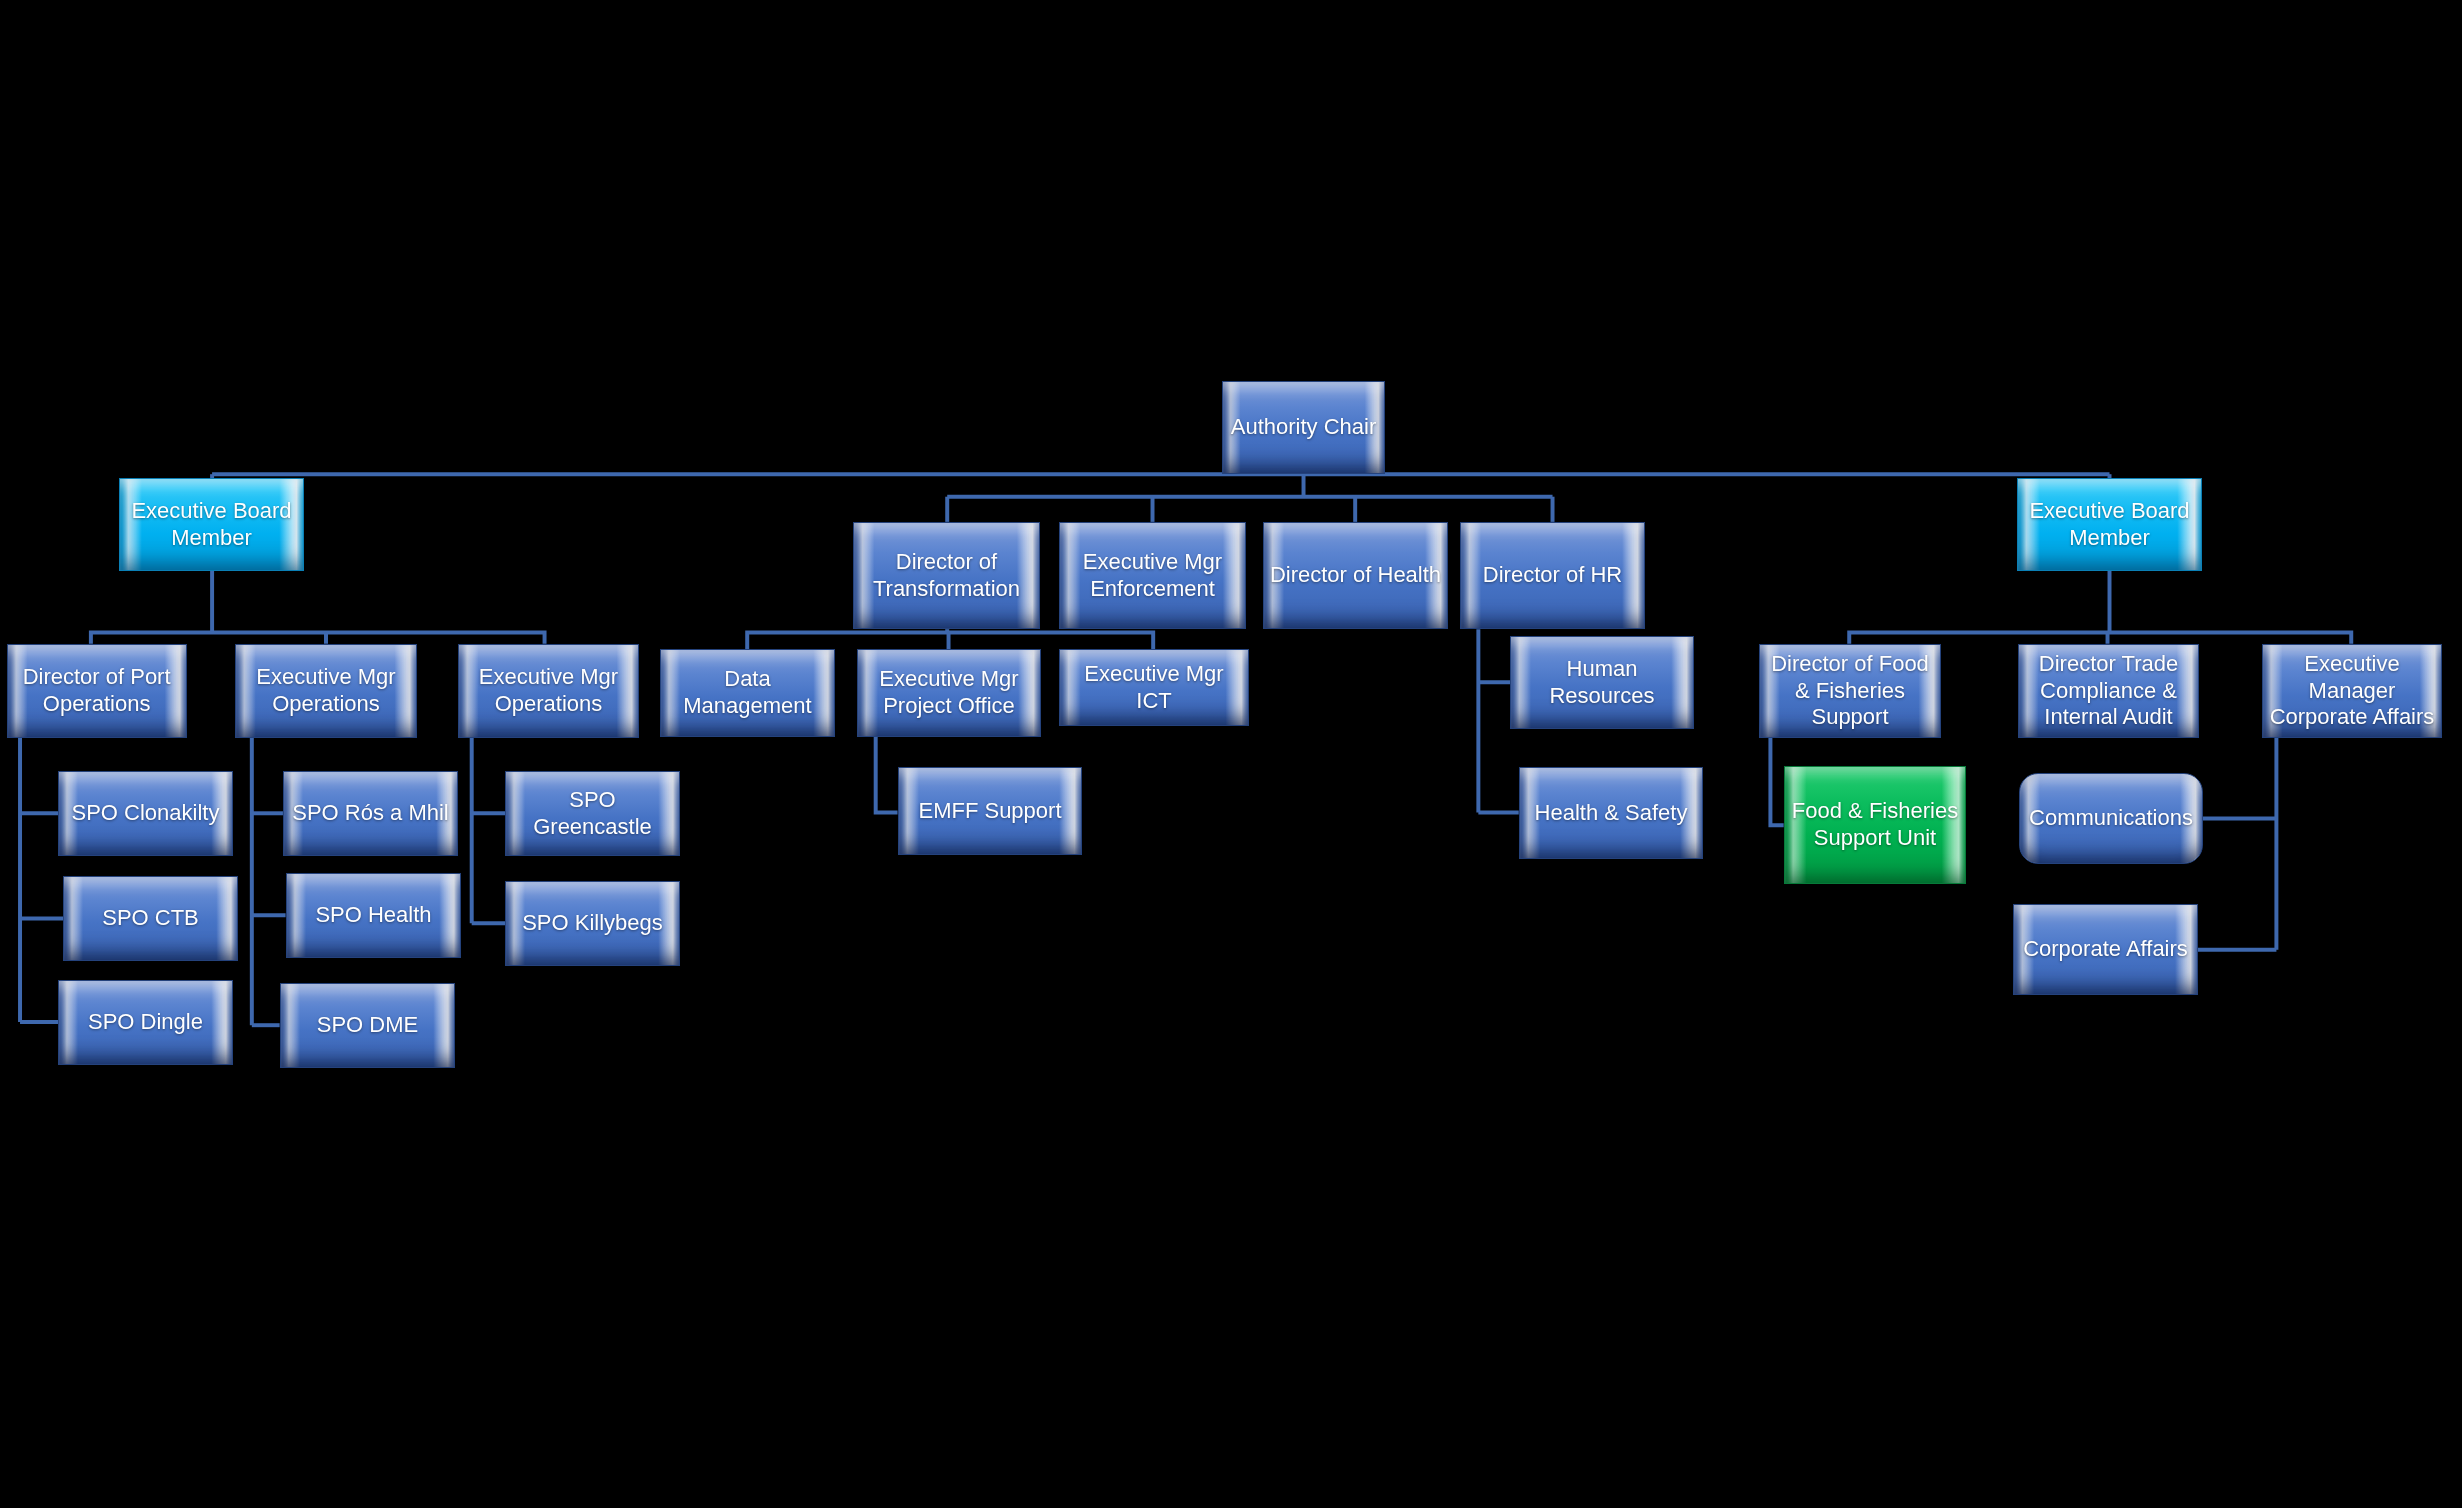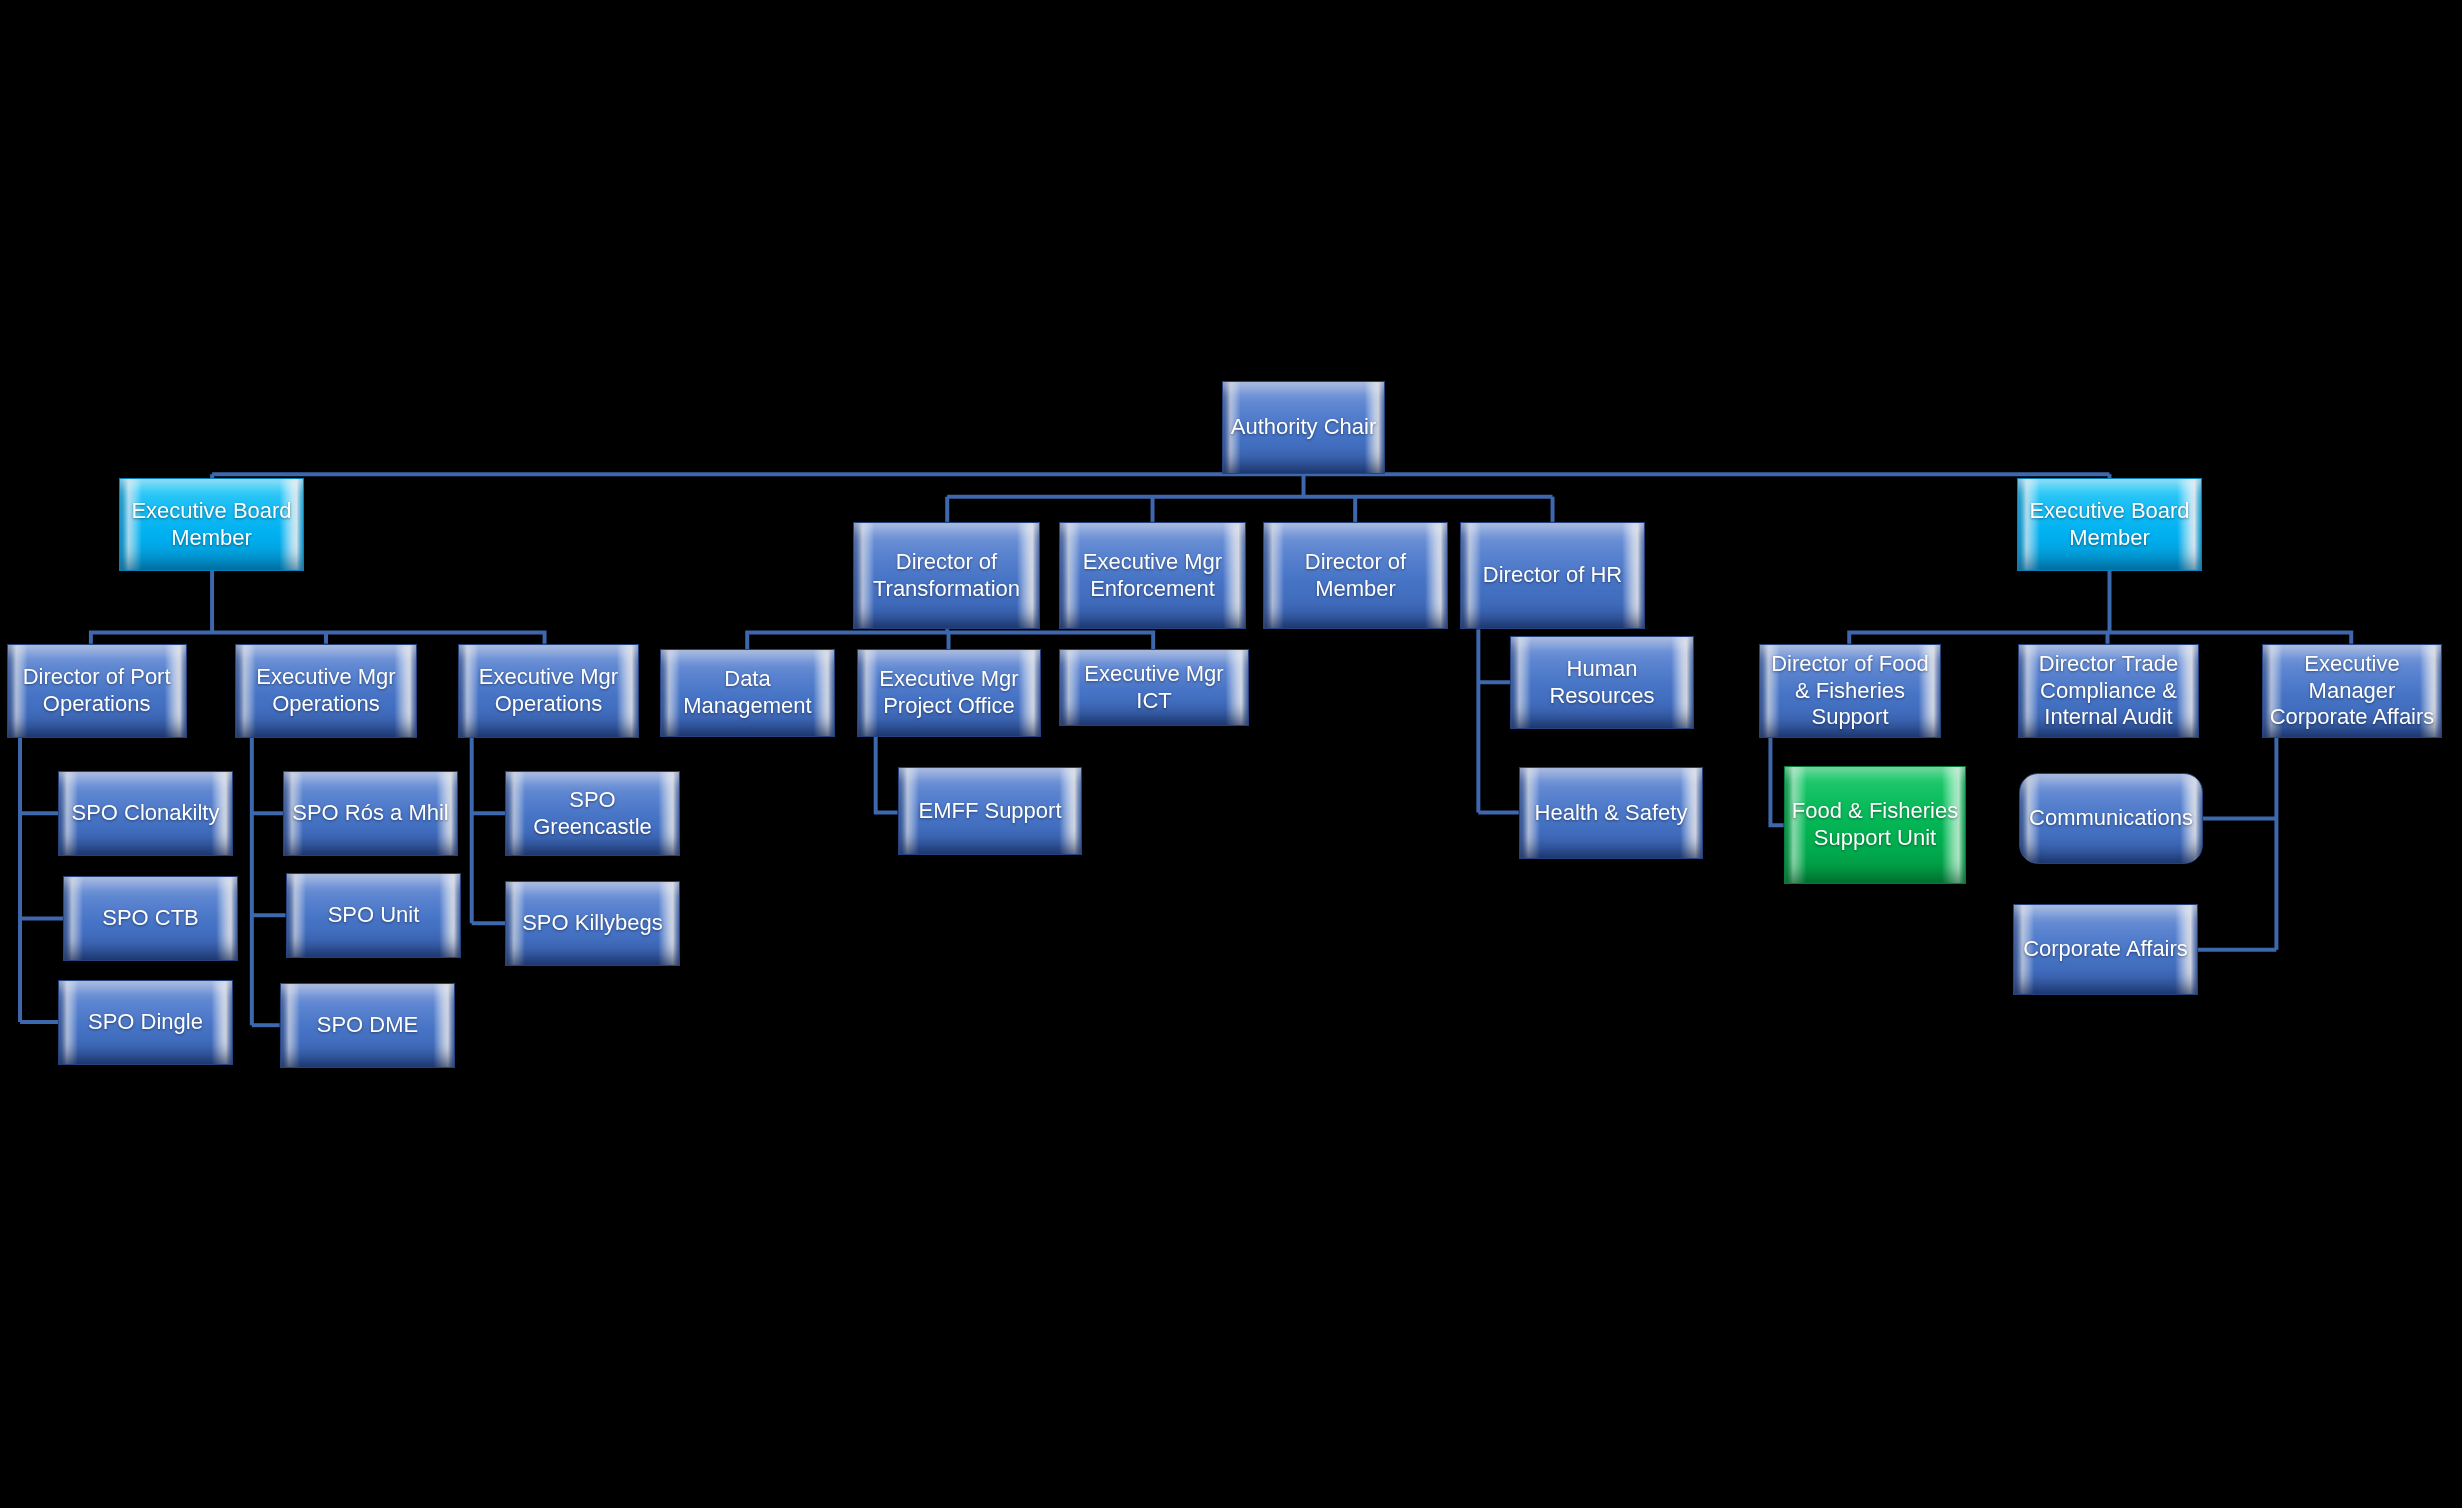--- a/index.html
+++ b/index.html
@@ -150,21 +150,21 @@
 
   <div class="node blue" style="left:853px; top:522px; width:187px; height:107px;">
     <span>Director of Transformation</span>
   </div>
 
   <div class="node blue" style="left:1059px; top:522px; width:187px; height:107px;">
     <span>Executive Mgr Enforcement</span>
   </div>
 
   <div class="node blue" style="left:1263px; top:522px; width:185px; height:107px;">
-    <span>Director of Member</span>
+    <span>Director of Health</span>
   </div>
 
   <div class="node blue" style="left:1460px; top:522px; width:185px; height:107px;">
     <span>Director of HR</span>
   </div>
 
   <div class="node blue" style="left:6.6px; top:644px; width:180px; height:94px;">
     <span>Director of Port Operations</span>
   </div>
 
@@ -218,21 +218,21 @@
 
   <div class="node blue" style="left:58px; top:980px; width:175px; height:85px;">
     <span>SPO Dingle</span>
   </div>
 
   <div class="node blue" style="left:283px; top:771px; width:175px; height:85px;">
     <span>SPO Rós a Mhil</span>
   </div>
 
   <div class="node blue" style="left:286px; top:873px; width:175px; height:85px;">
-    <span>SPO Unit</span>
+    <span>SPO Health</span>
   </div>
 
   <div class="node blue" style="left:280px; top:983px; width:175px; height:85px;">
     <span>SPO DME</span>
   </div>
 
   <div class="node blue" style="left:505px; top:771px; width:175px; height:85px;">
     <span>SPO Greencastle</span>
   </div>
 

